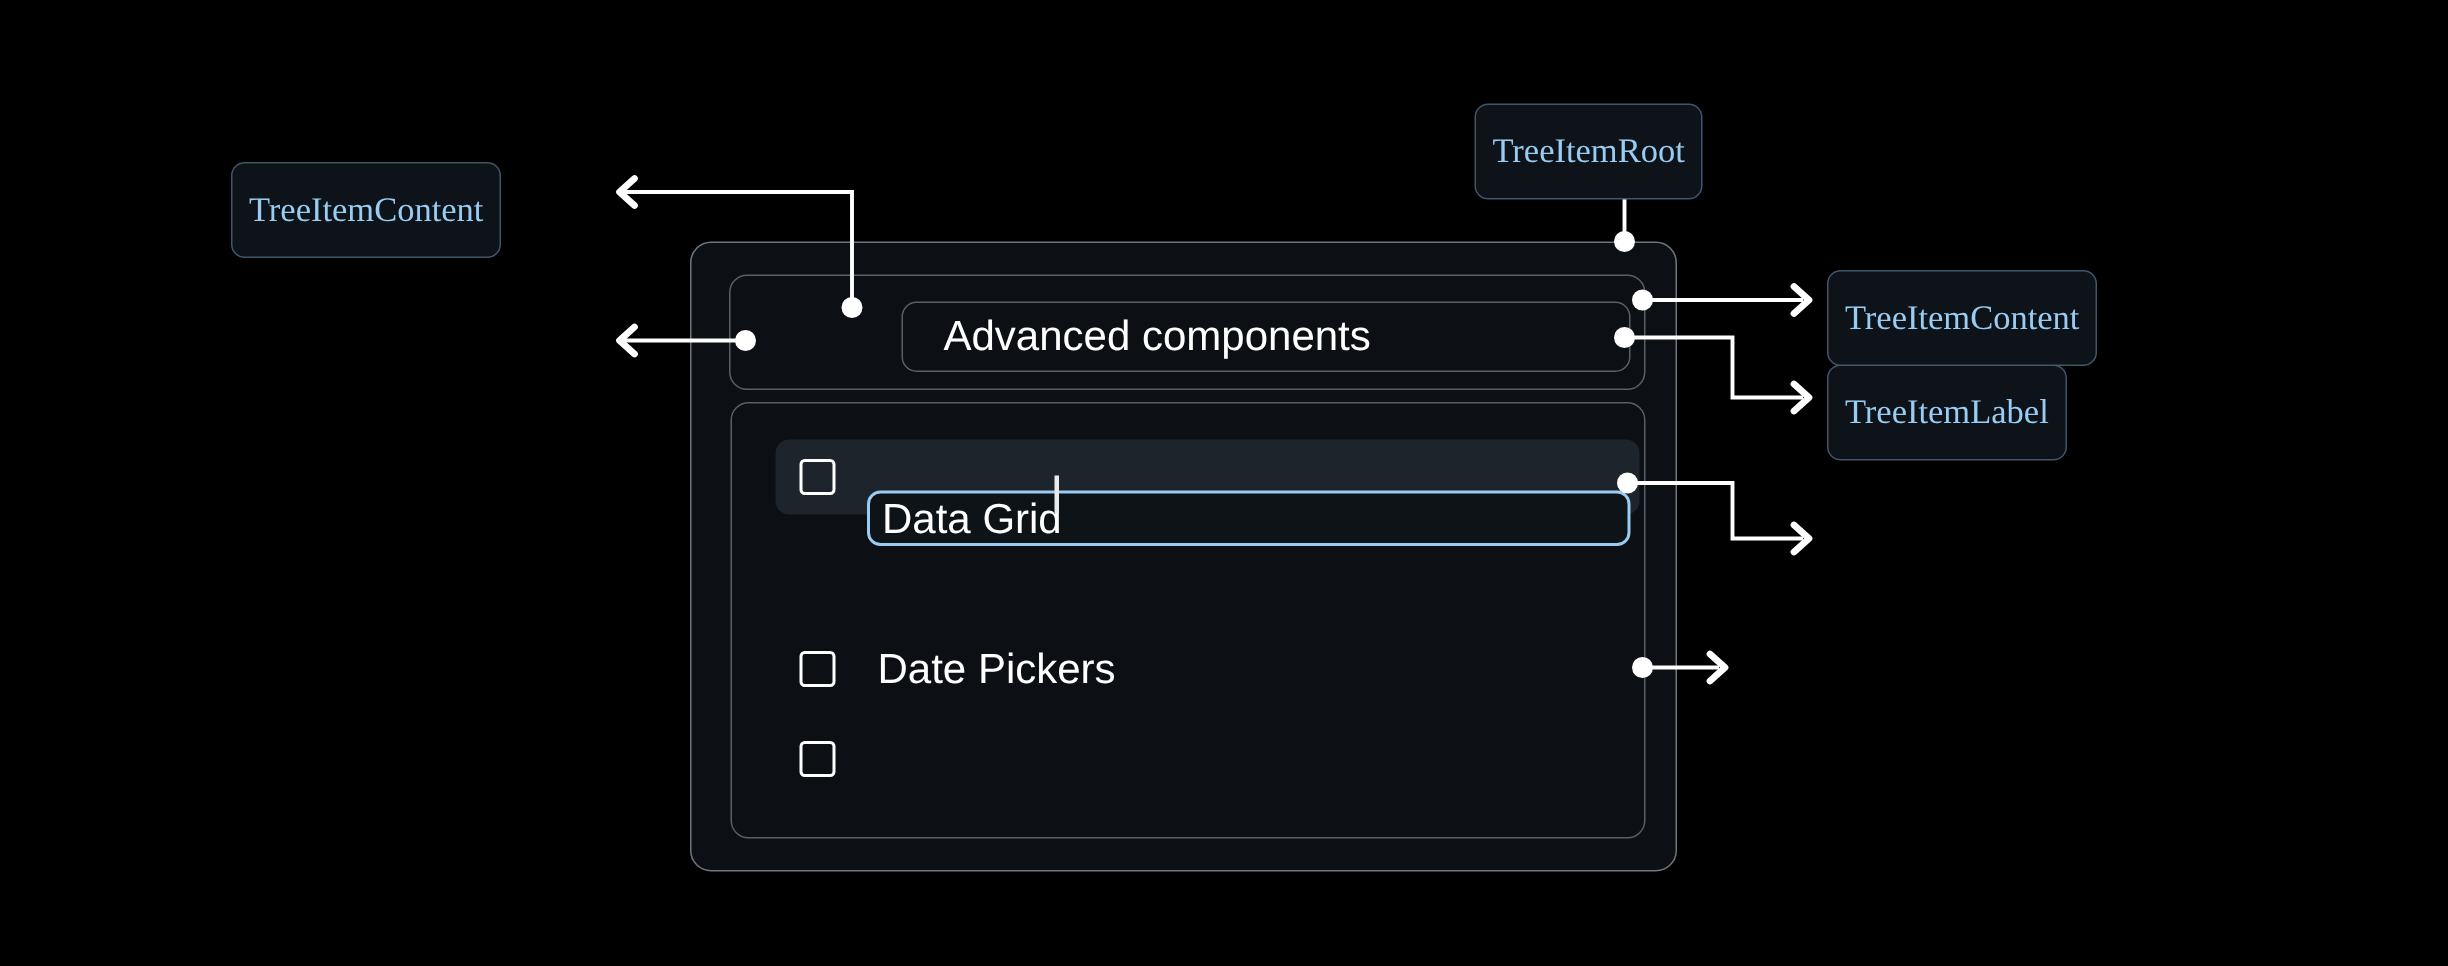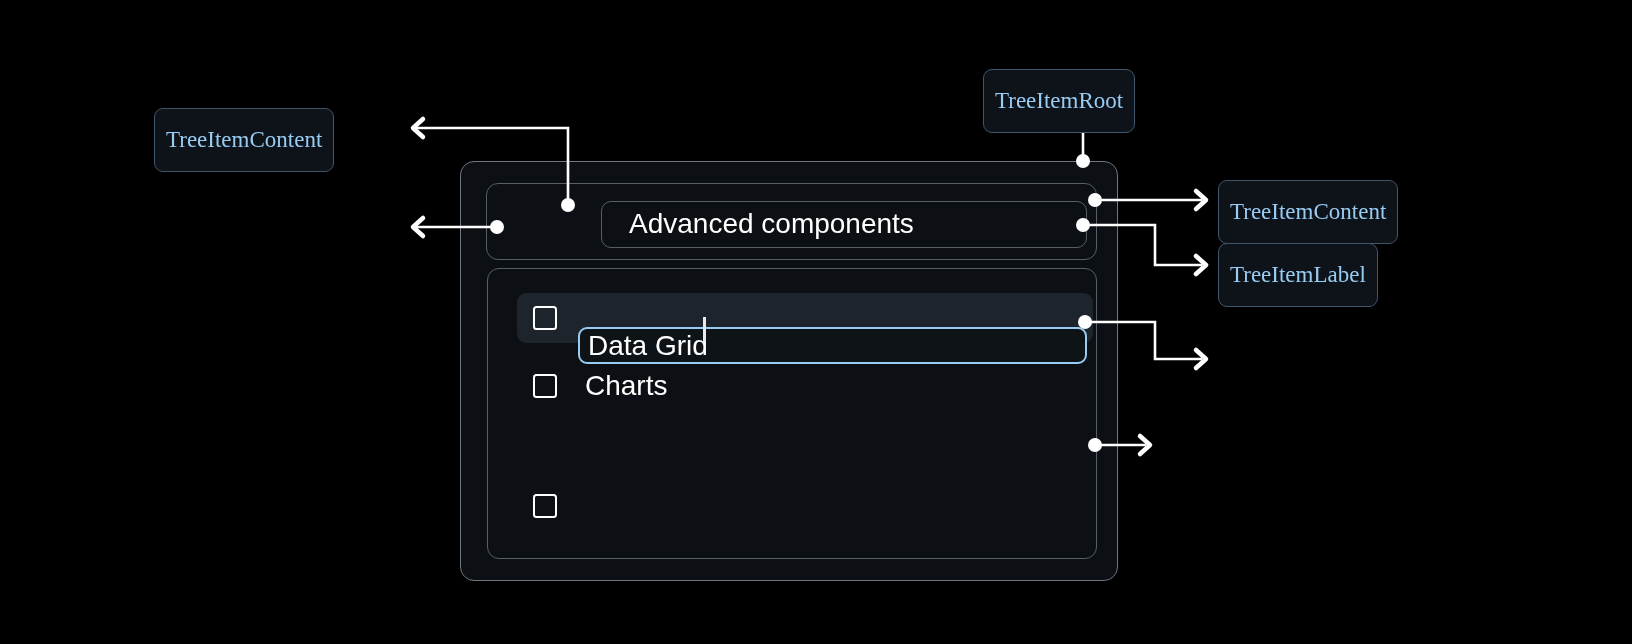--- a/index.html
+++ b/index.html
@@ -95,23 +95,23 @@
   </div>
 
   <div class="group-box"></div>
 
   <div class="row row-editing">
     <span class="row-cb"></span>
     <input class="label-input" type="text" value="Data Grid" style="">
     <span class="caret"></span>
   </div>
 
-  <div class="row" style="top:360.5px">
+  <div class="row" style="top:420.5px">
     <span class="row-cb"></span>
-    <span class="row-label">Charts</span>
+    <span class="row-label">Date Pickers</span>
   </div>
   <div class="row" style="top:480.5px">
     <span class="row-cb"></span>
   </div>
 
   <div class="chip" style="left:983px;top:69px">TreeItemRoot</div>
   <div class="chip" style="left:154px;top:108px">TreeItemContent</div>
   <div class="chip" style="left:1218px;top:243px">TreeItemLabel</div>
   <div class="chip" style="left:1218px;top:180px">TreeItemContent</div>
 

